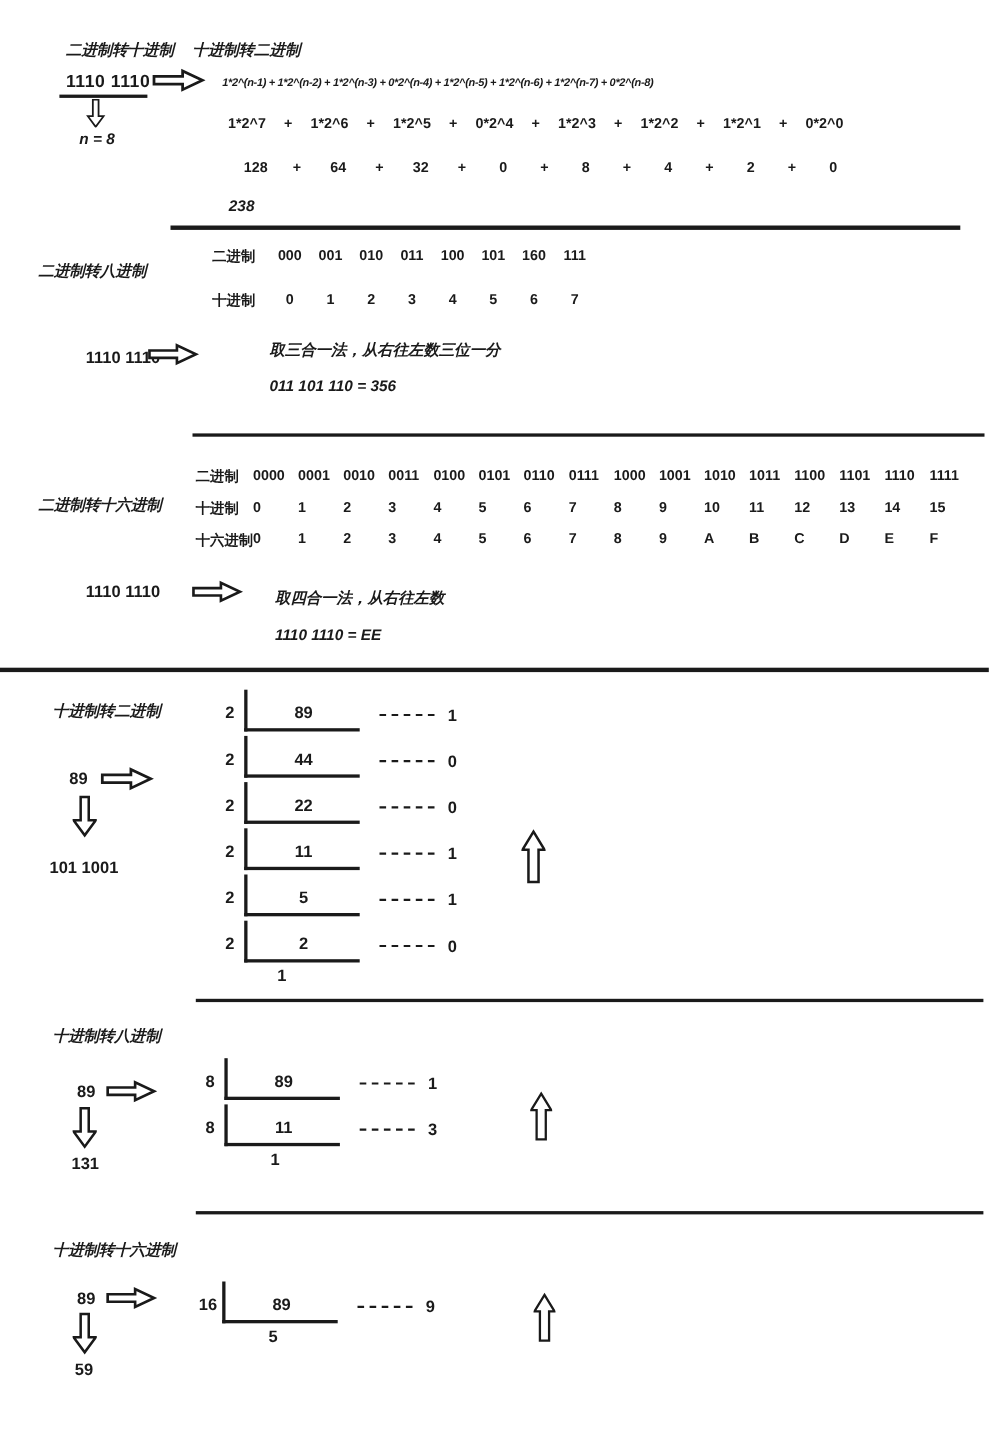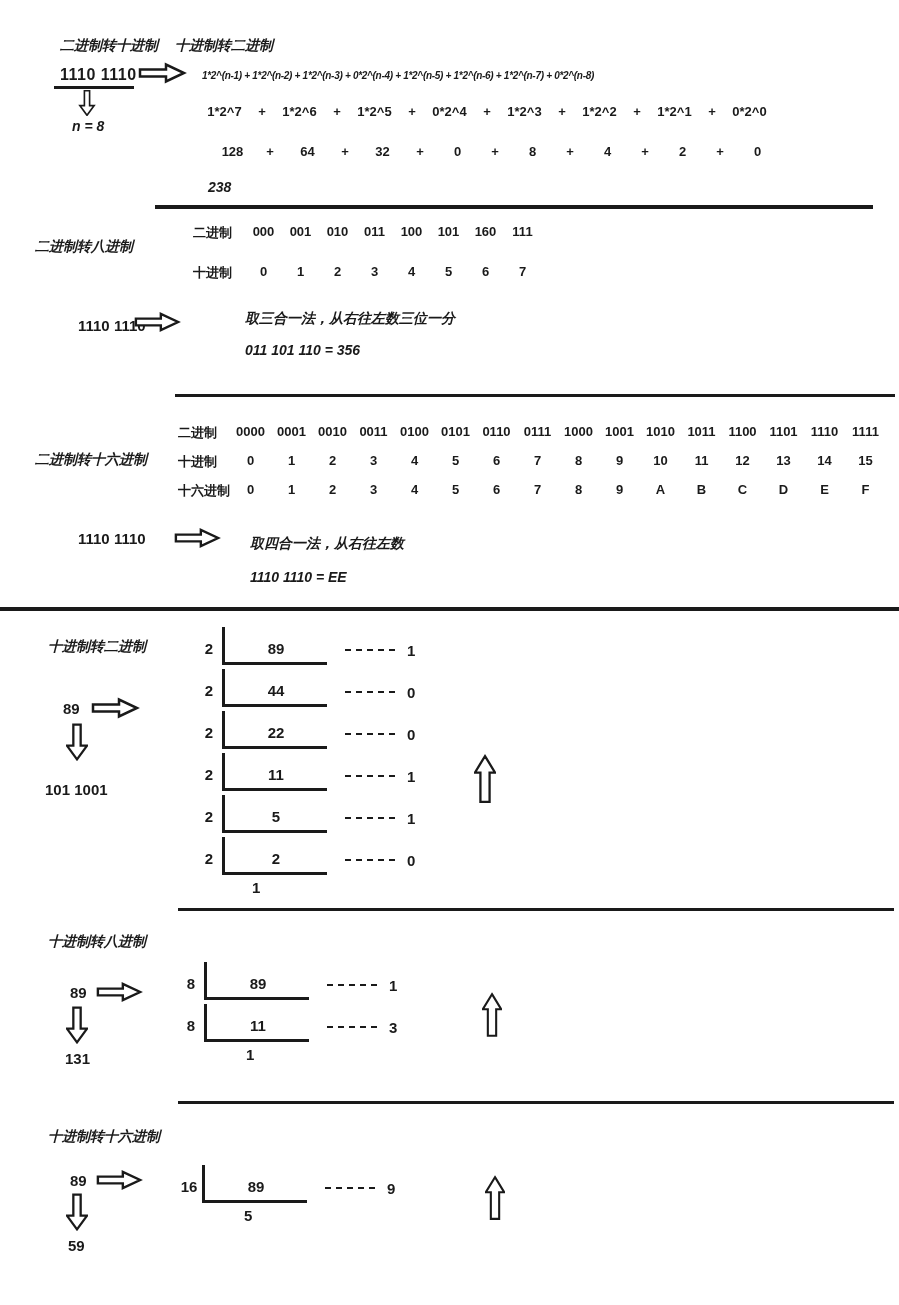--- a/index.html
+++ b/index.html
@@ -22,21 +22,21 @@
   .prow span{ display:block; text-align:center; white-space:nowrap; }
   .prow span:nth-child(odd){ width:49px; }
   .prow span:nth-child(even){ width:26px; }
   .expansion{ font-size:10px; letter-spacing:-0.3px; white-space:nowrap;font-style:italic; }
 
   
   .trow2{ display:flex; font-size:13px; }
   .trow2 span{ width:37px; text-align:center; white-space:nowrap; }
   .trow2 span:first-child{ width:52px; text-align:left; }
   .trow3{ display:flex; font-size:13px; }
-  .trow3 span{ width:41px; text-align:center; white-space:nowrap; }
+  .trow3 span{ width:41px; white-space:nowrap; }
   .trow3 span:first-child{ width:52px; text-align:left; }
 
   
   .divrow{ display:flex; height:38px; margin-bottom:4px; font-size:15px; }
   .dvr{ width:26px; text-align:center; align-self:flex-end; padding-bottom:8px; }
   .brk{ width:102px; border-left:3px solid var(--ink); border-bottom:3px solid var(--ink);
         display:flex; align-items:flex-end; justify-content:center; }
   .dvd{ padding-bottom:5px; }
   .dsh{ width:50px; border-top:2px dashed var(--ink); align-self:flex-end; margin:0 0 14px 18px; }
   .rem{ align-self:flex-end; padding-bottom:6px; margin-left:12px; }

